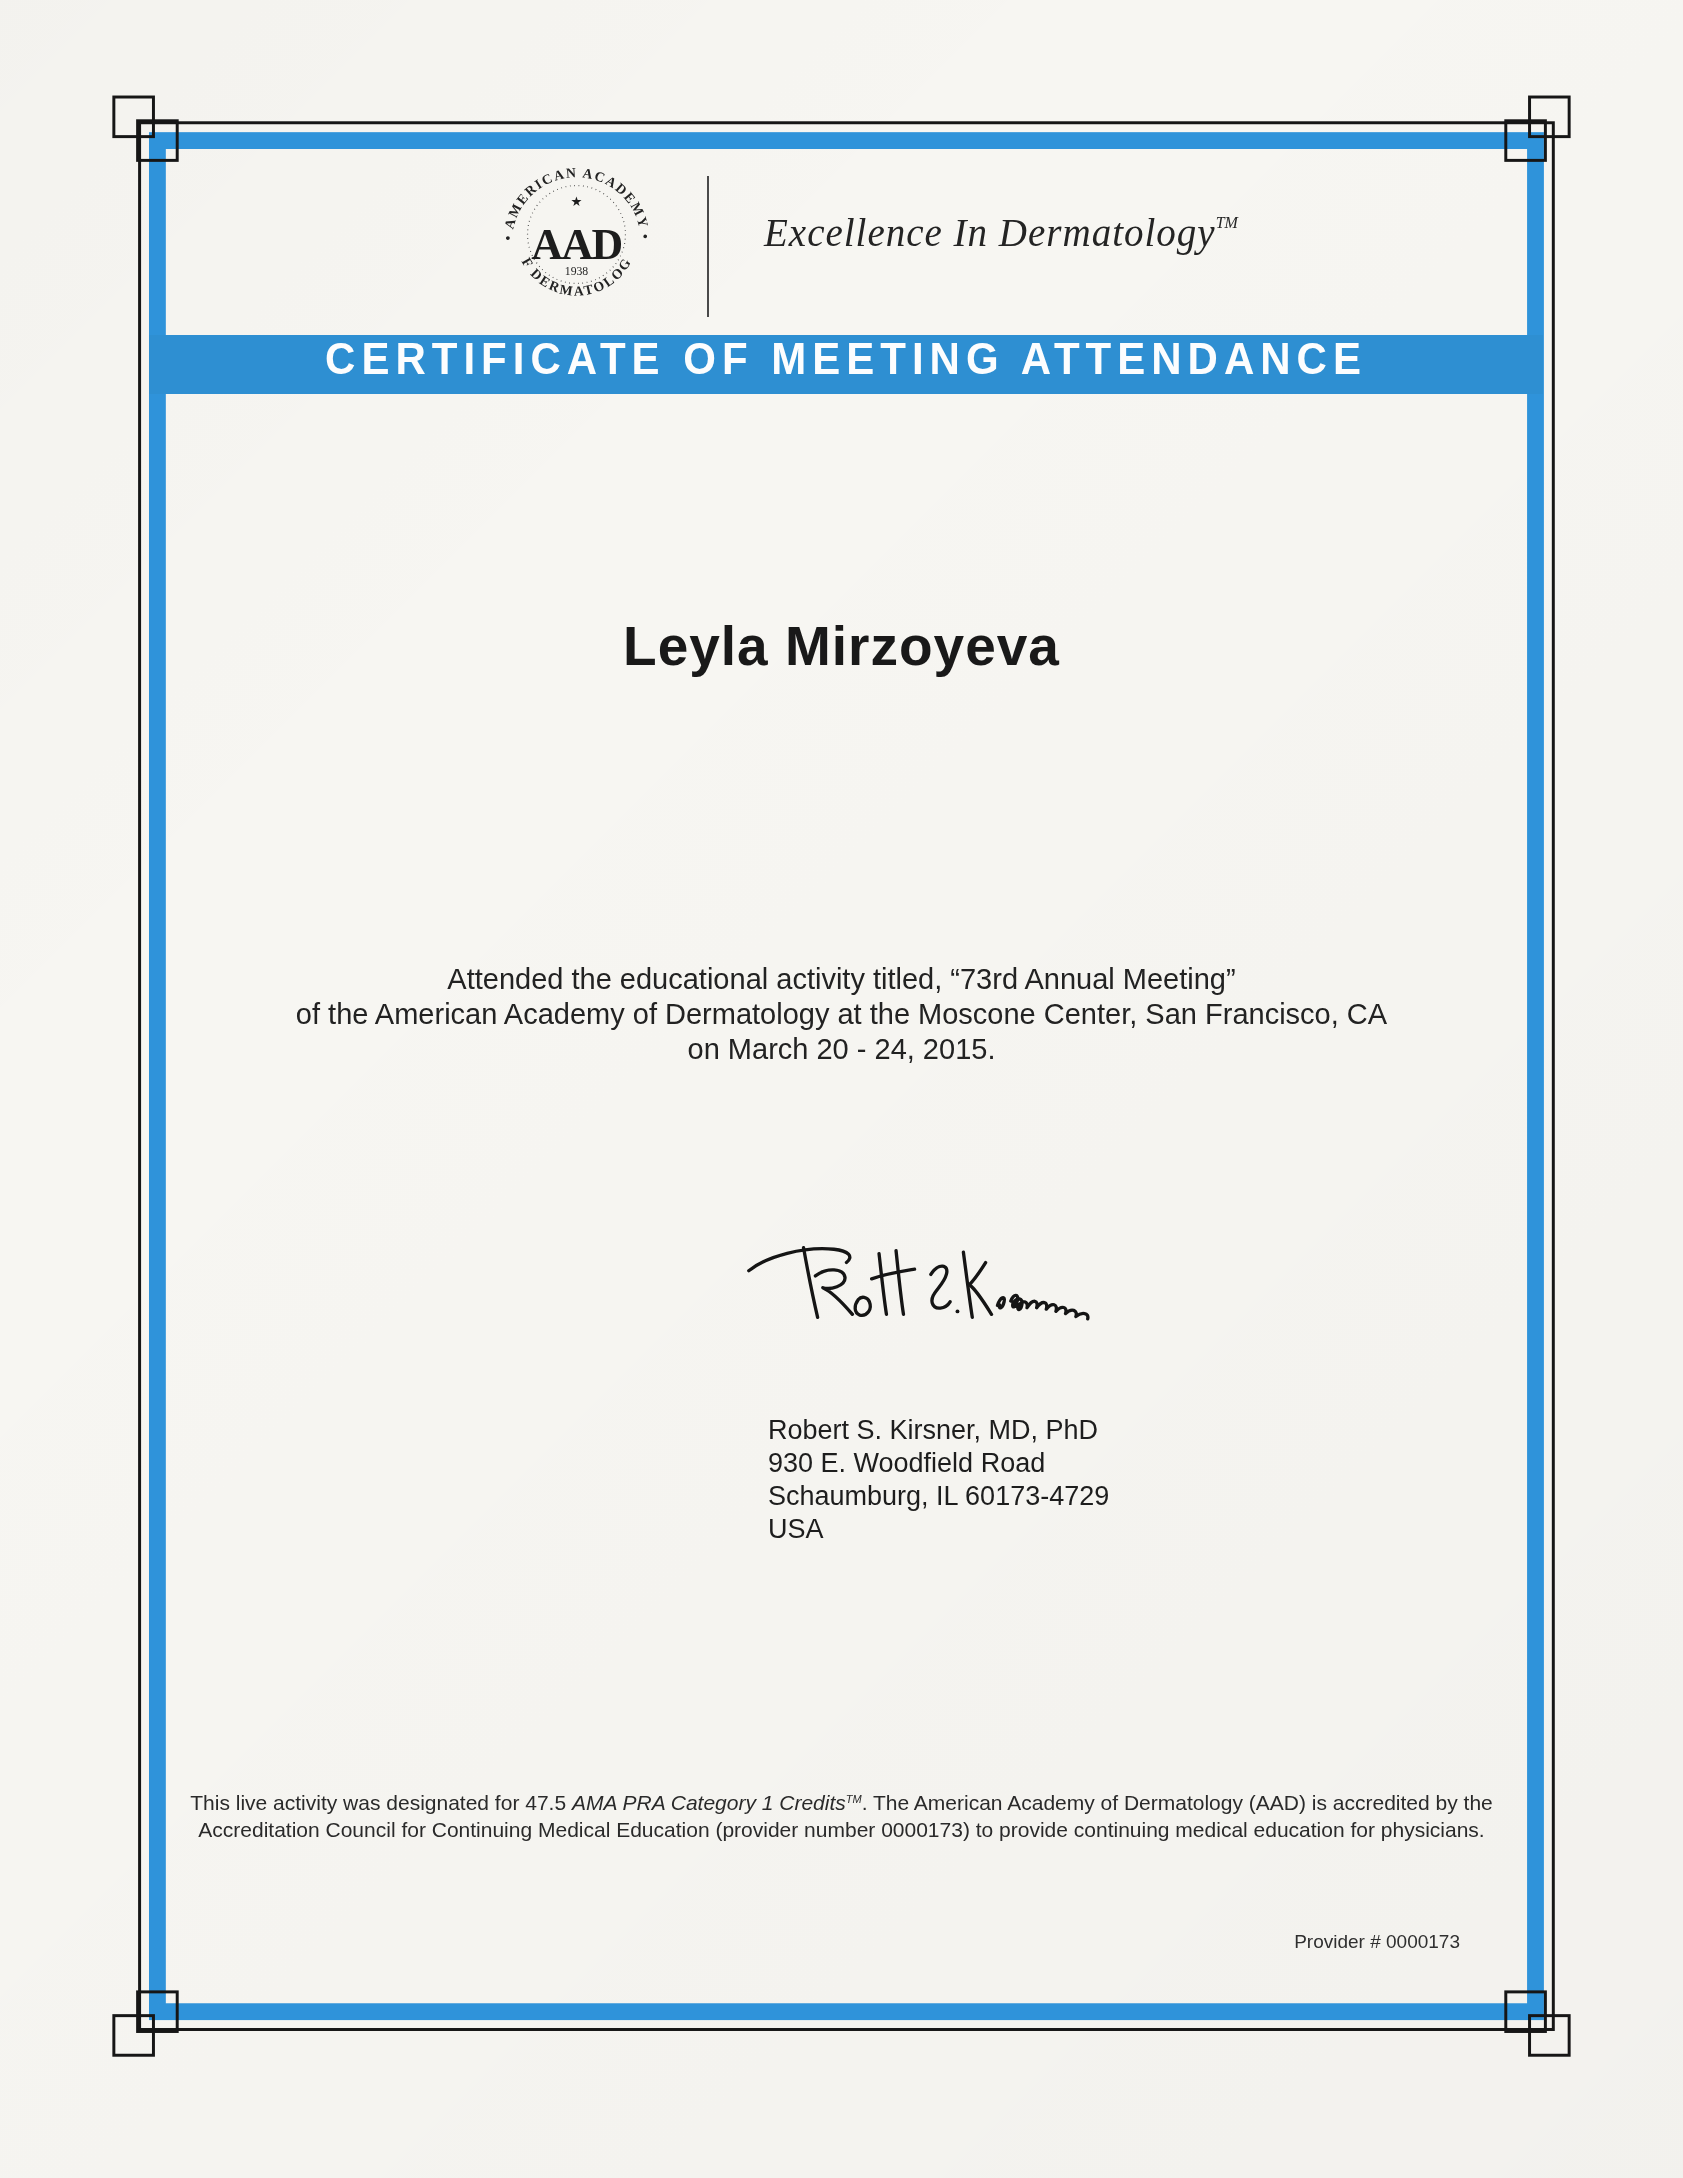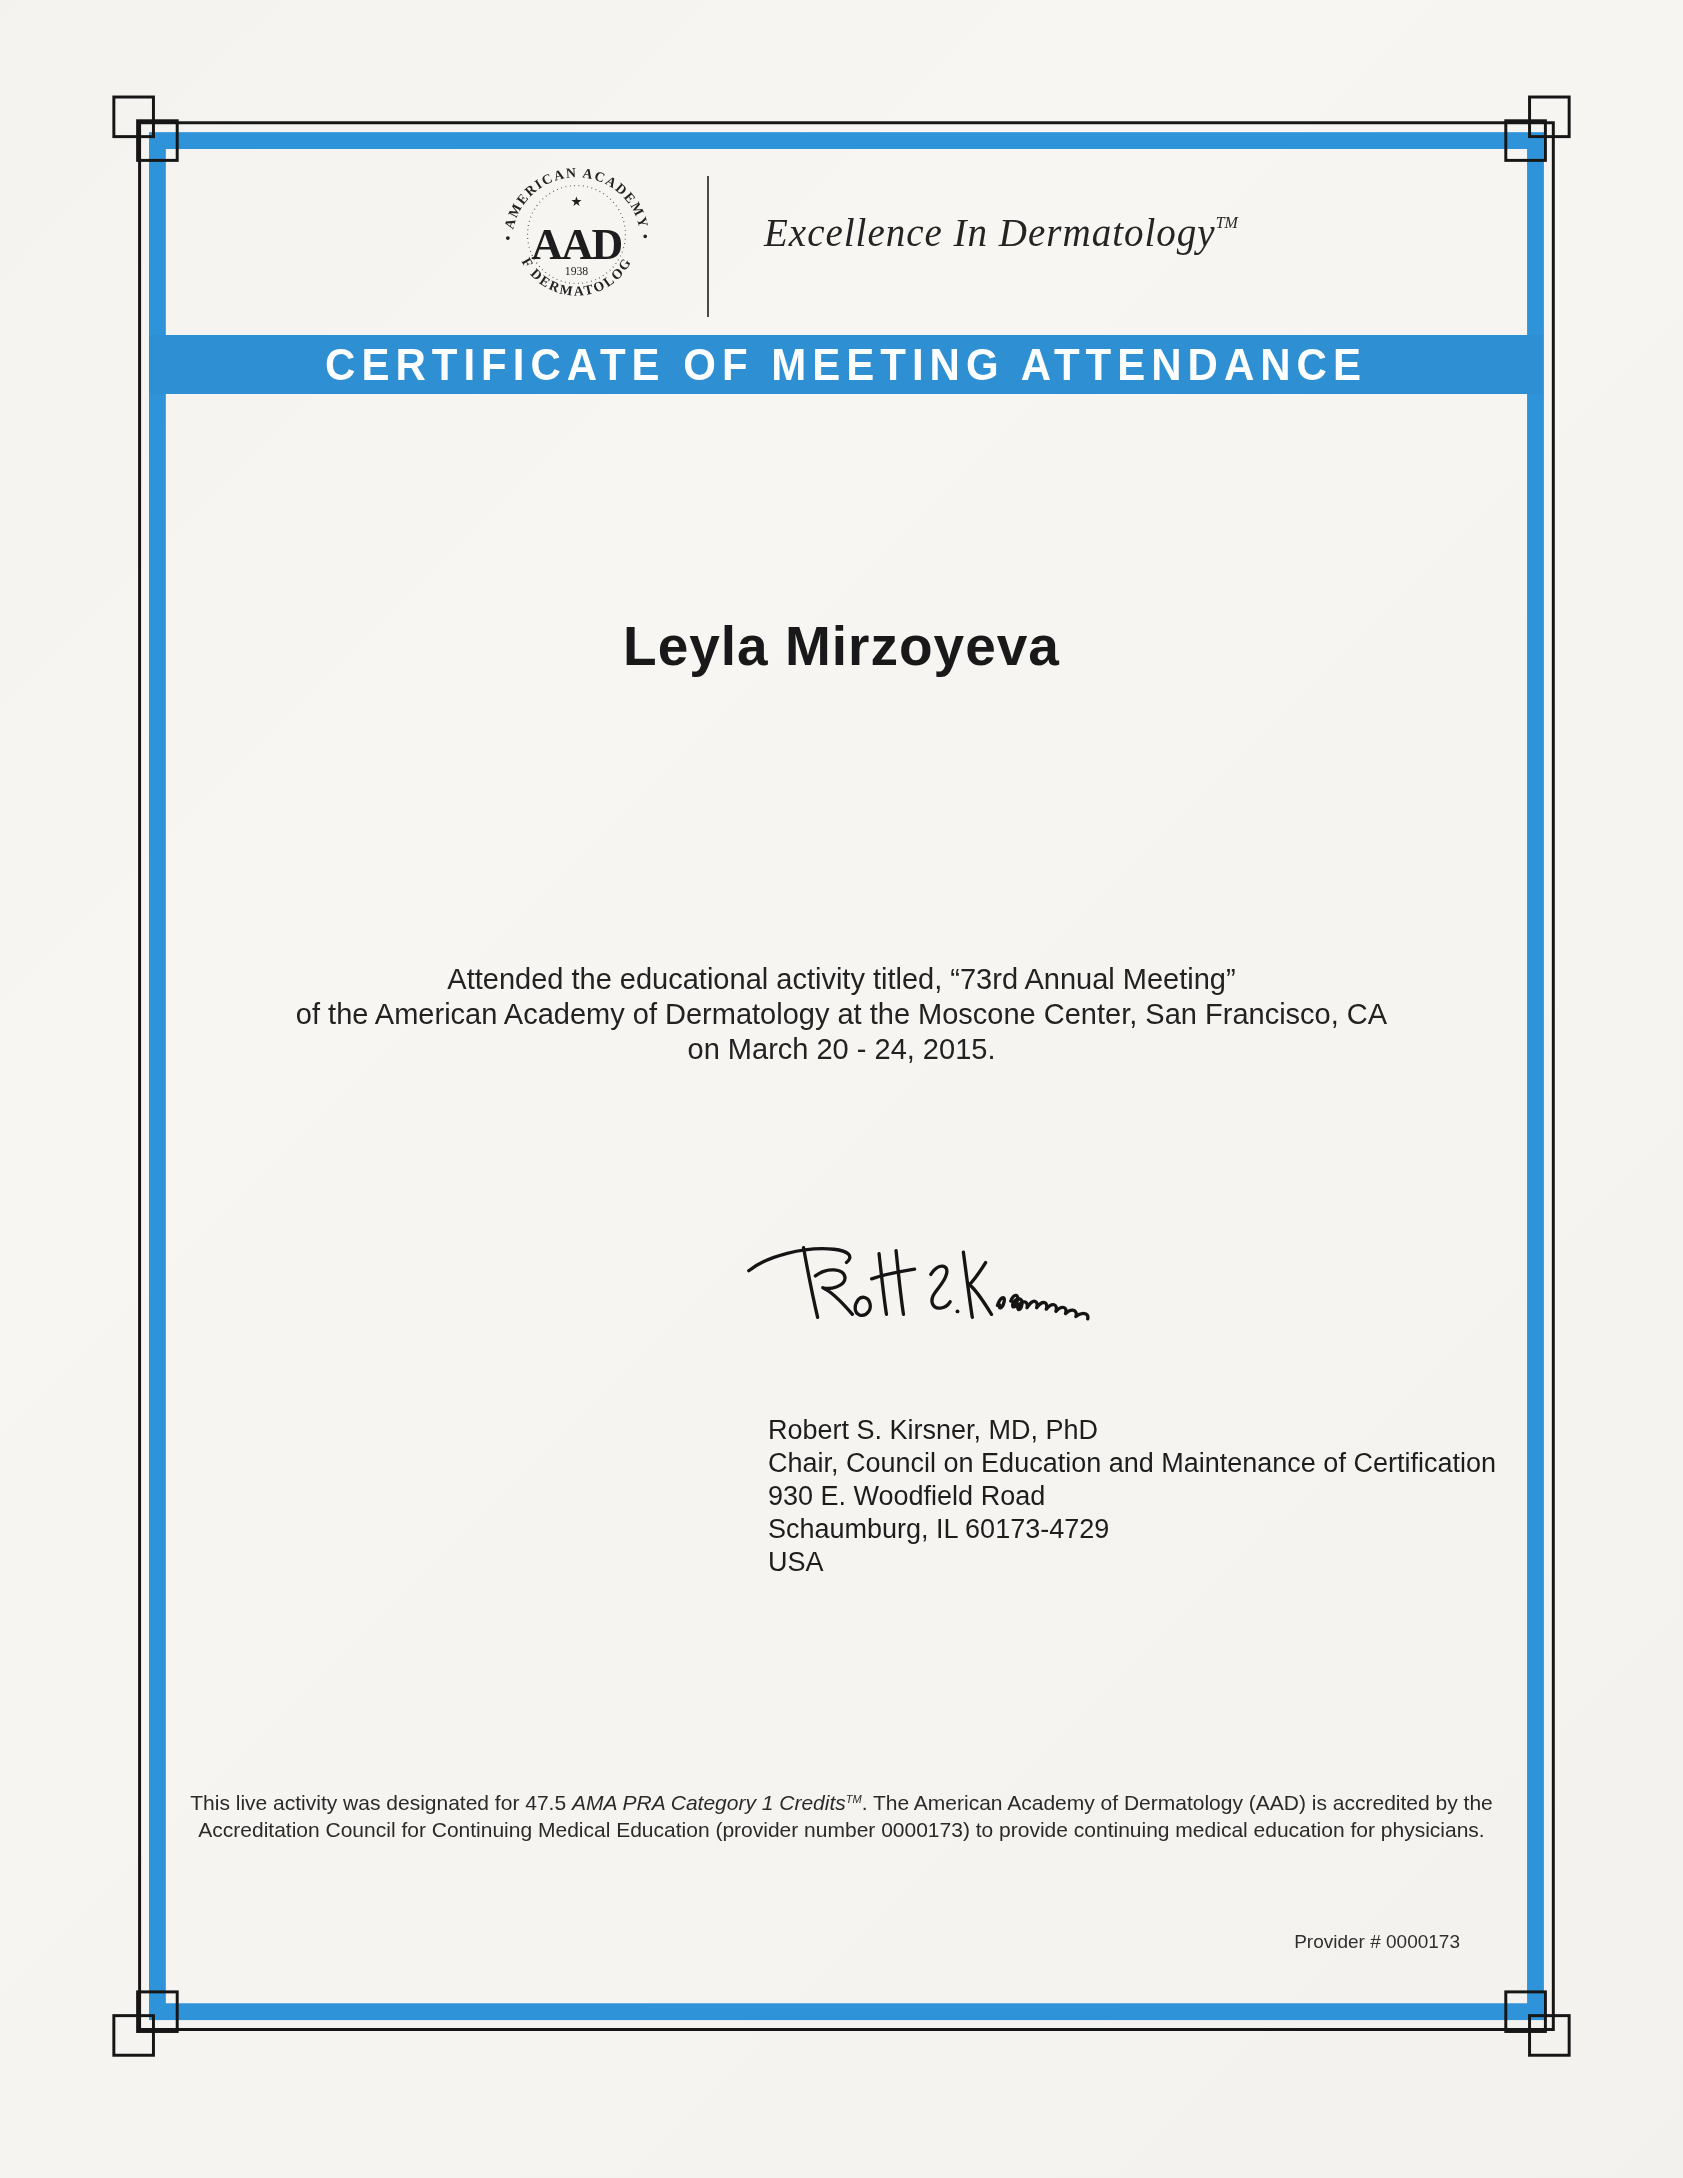--- a/index.html
+++ b/index.html
@@ -12,21 +12,21 @@
   .frame-svg { position:absolute; left:0; top:0; width:1683px; height:2178px; }
 
   .logo-seal { position:absolute; left:500px; top:158px; width:153px; height:153px; }
   .header-divider { position:absolute; left:707px; top:176px; width:2px; height:141px; background:#4a4a4a; }
 
   .tagline { position:absolute; left:764px; top:210px; font-family:"Liberation Serif", serif;
              font-style:italic; font-size:39px; color:#242424; letter-spacing:1px; white-space:nowrap; }
   .tagline .tm { font-size:16px; vertical-align:18px; letter-spacing:0; }
 
   .banner { position:absolute; left:149px; top:335px; width:1394px; height:59px;
-            background:#2e8fd2; display:flex; align-items:center; justify-content:center; }
+            background:#2e8fd2; display:flex; align-items:flex-start; justify-content:center; }
   .banner-text { color:#fcfdfe; font-weight:bold; font-size:42px; letter-spacing:6px;
                  transform:scaleY(1.06); white-space:nowrap; }
 
   .recipient-name { position:absolute; left:0; top:614px; width:100%; text-align:center;
                     font-size:55px; font-weight:bold; letter-spacing:1px; color:#191919; }
 
   .body-text { position:absolute; left:0; top:962px; width:100%; text-align:center;
                font-size:29px; line-height:35px; color:#222; }
 
   .signature-svg { position:absolute; left:741px; top:1230px; width:356px; height:111px; }
@@ -109,21 +109,20 @@
     <path d="M256,60 C266,44 281,46 277,60 C273,76 254,86 258,99 C261,109 276,107 282,97"></path>
     <circle cx="292" cy="110" r="2.6" fill="#151515" stroke="none"></circle>
     <path d="M300,30 C304,60 308,92 312,118"></path>
     <path d="M330,44 C320,60 312,70 308,74 C317,80 328,98 338,114"></path>
     <path d="M346,102 C350,90 357,88 355,97 C353,106 347,108 349,101"></path>
     <path d="M364,96 C368,86 375,86 373,95 C371,105 365,107 367,99 C373,90 381,92 379,101 C378,108 372,110 374,103 C380,94 388,96 386,105 C394,92 402,95 399,105 C407,94 415,97 412,107 C420,97 428,100 425,110 C433,101 441,104 438,113 C446,105 455,108 452,117 C460,110 470,112 468,120"></path>
   </svg>
 
   <div class="sig-block">
     <div>Robert S. Kirsner, MD, PhD</div>
-    <div>Chair, Council on Education and Maintenance of Certification</div>
     <div>930 E. Woodfield Road</div>
     <div>Schaumburg, IL 60173-4729</div>
     <div>USA</div>
   </div>
 
   <div class="fine-print">
     <span>This live activity was designated for 47.5 </span><span class="it">AMA PRA Category 1 Credits</span><span class="tm it">TM</span><span>.  The American Academy of Dermatology (AAD) is accredited by the</span>
     <span>Accreditation Council for Continuing Medical Education (provider number 0000173) to provide continuing medical education for physicians.</span>
   </div>
 

